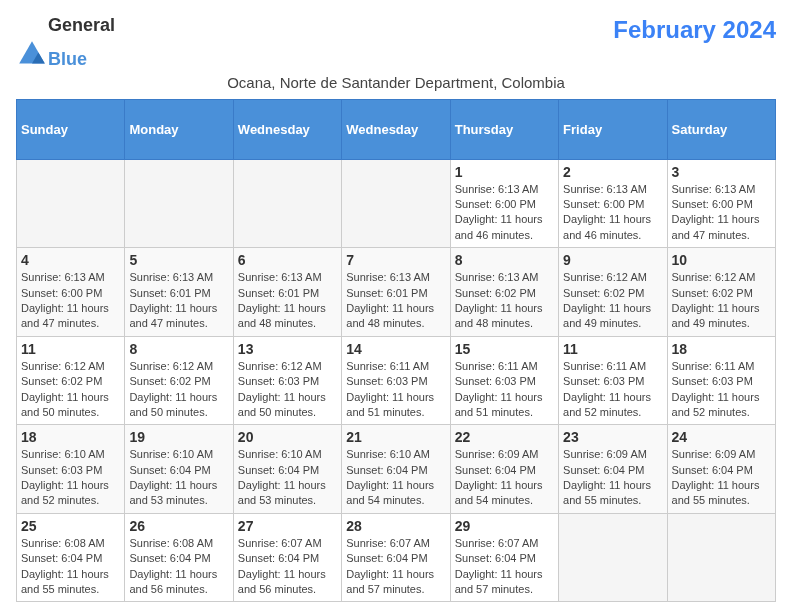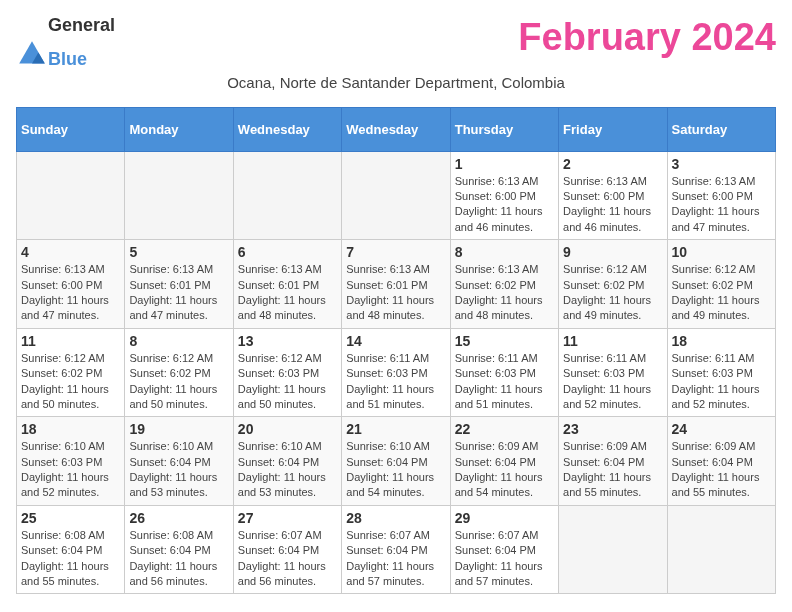--- a/index.html
+++ b/index.html
@@ -34,40 +34,40 @@
       font-size: 18px;
       font-weight: bold;
       color: #4a90d9;
       margin-top: 14px;
     }
     .logo-icon {
       width: 32px;
       height: 32px;
     }
     .month-title {
-      font-size: 38px;
-      font-weight: bold;
-      color: #ec4899;
+      font-size: 24px;
+      font-weight: bold;
+      color: #3b82f6;
       text-align: center;
     }
     .location-title {
       text-align: center;
       font-size: 15px;
       color: #444;
-      margin-bottom: 16px;
+      margin-bottom: 8px;
     }
     table {
       width: 100%;
       border-collapse: collapse;
       font-size: 11px;
     }
     thead th {
       background-color: #4a90d9;
       color: #fff;
-      padding: 14px 4px;
+      padding: 22px 4px;
       text-align: left;
       font-size: 13px;
       font-weight: bold;
       border: 1px solid #3a7bc8;
     }
     tbody td {
       border: 1px solid #ccc;
       vertical-align: top;
       padding: 4px;
       width: 108px;

